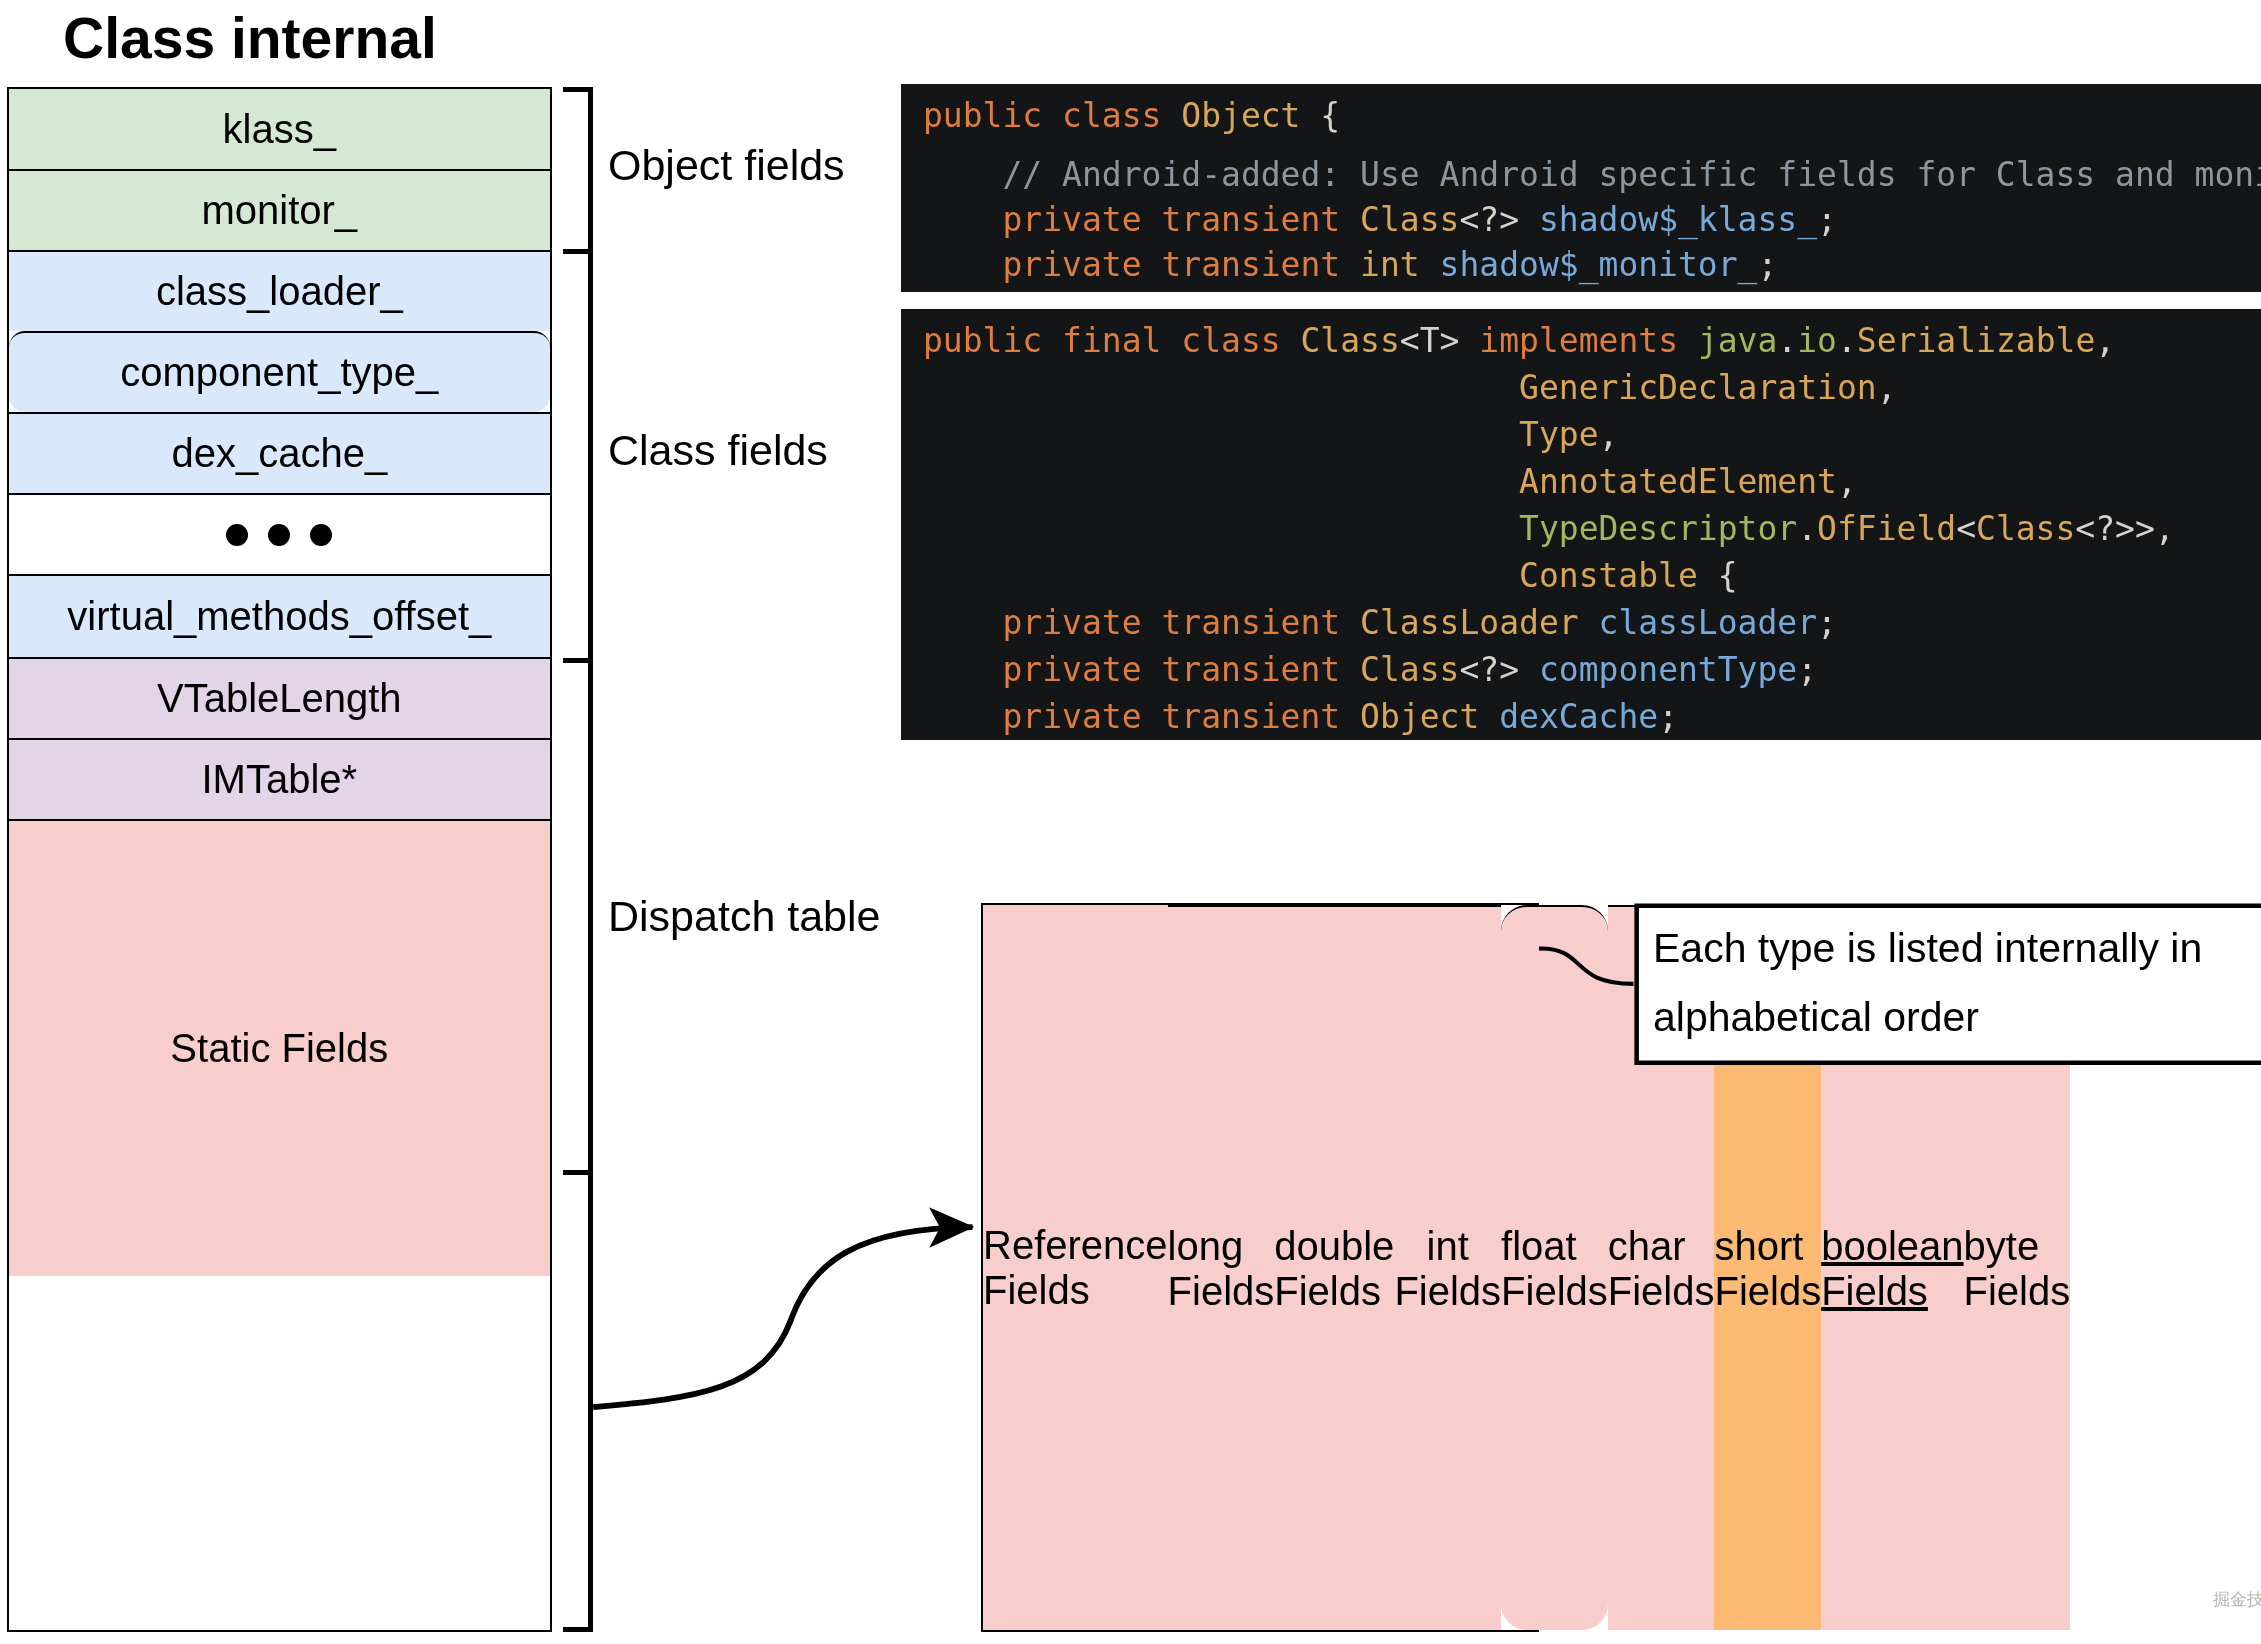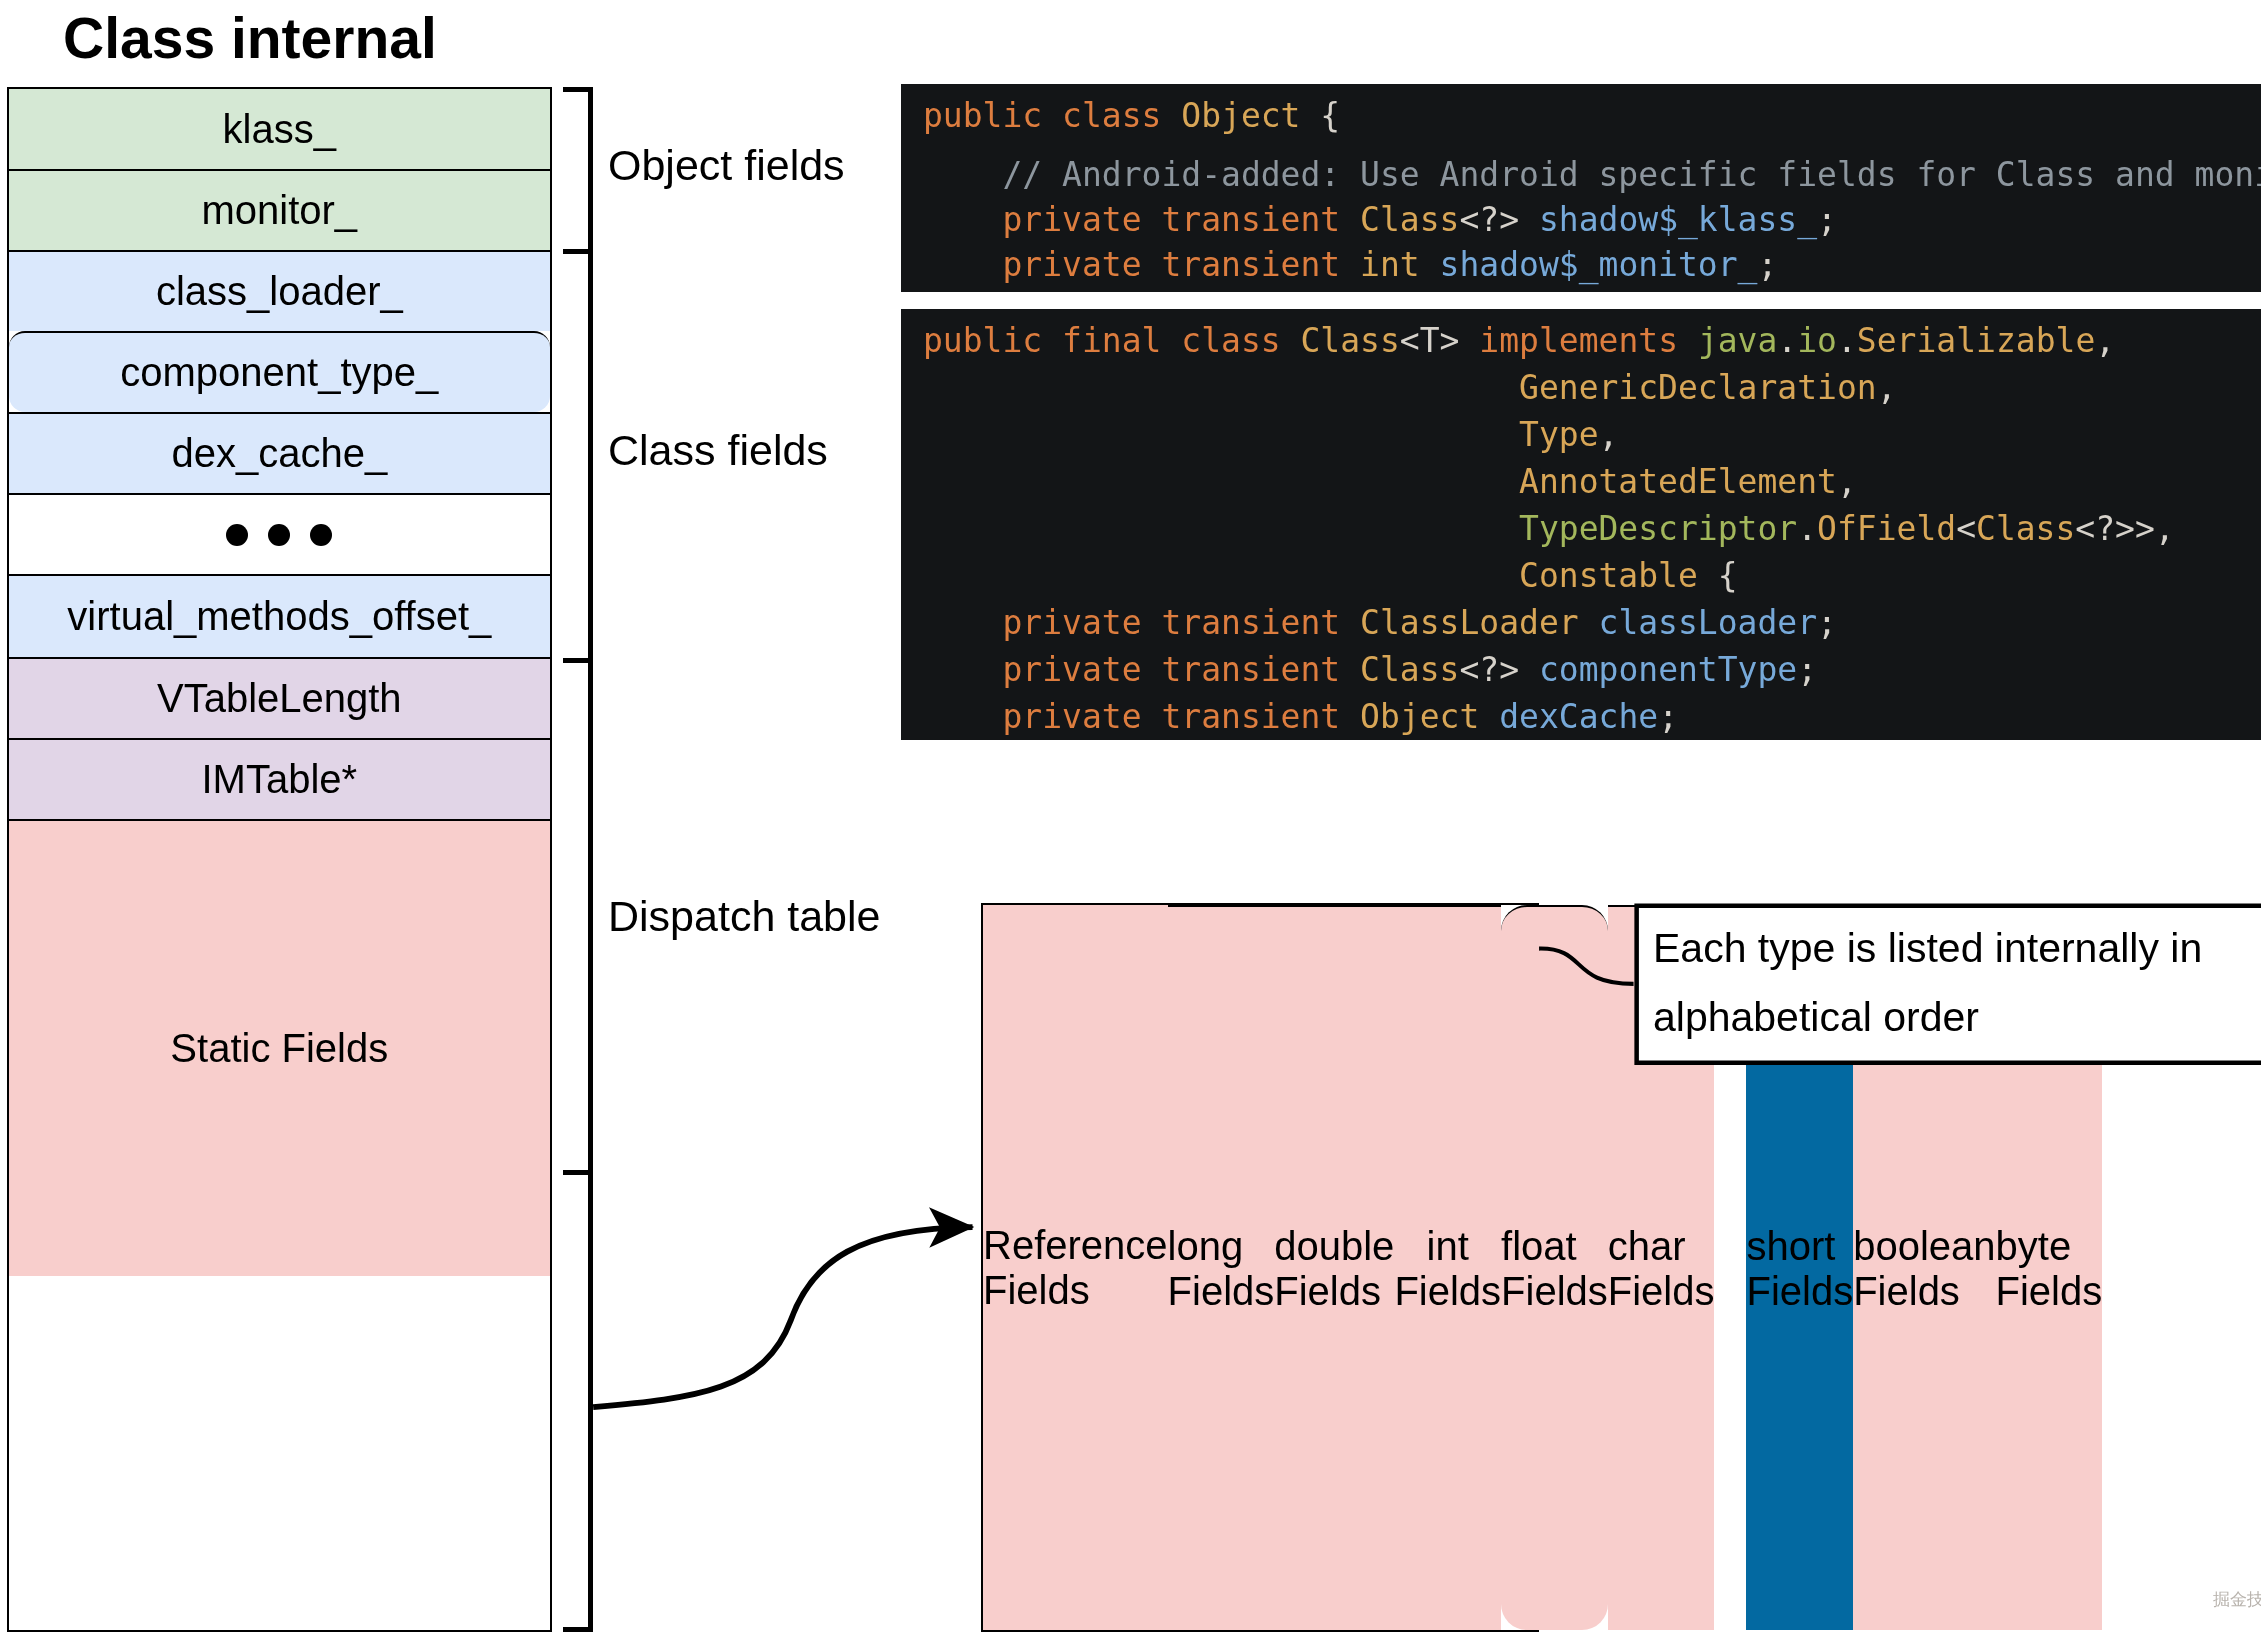--- a/index.html
+++ b/index.html
@@ -120,24 +120,24 @@
       </div>
       <div class="field-row" style="background: rgb(248, 206, 204); text-align: center;">
         <span>int Fields</span>
       </div>
       <div class="field-row" style="background: rgb(248, 206, 204); border-radius: 26px;">
         <span>float Fields</span>
       </div>
       <div class="field-row" style="background: rgb(248, 206, 204);">
         <span>char Fields</span>
       </div>
-      <div class="field-row" style="background: #0369a1; margin-left: 32px;">
+      <div class="field-row" style="background: #fdba74;">
         <span>short Fields</span>
       </div>
-      <div class="field-row" style="background: rgb(248, 206, 204);">
+      <div class="field-row" style="background: rgb(248, 206, 204); text-decoration: underline;">
         <span>boolean Fields</span>
       </div>
       <div class="field-row" style="background: rgb(248, 206, 204);">
         <span>byte Fields</span>
       </div>
     </div>
 
   <svg id="connectors" width="2399" height="1644" viewBox="0 0 5304 3636">
     <defs>
       <marker id="arrowhead" markerUnits="userSpaceOnUse" markerWidth="110" markerHeight="90" refX="96" refY="45" orient="auto">

